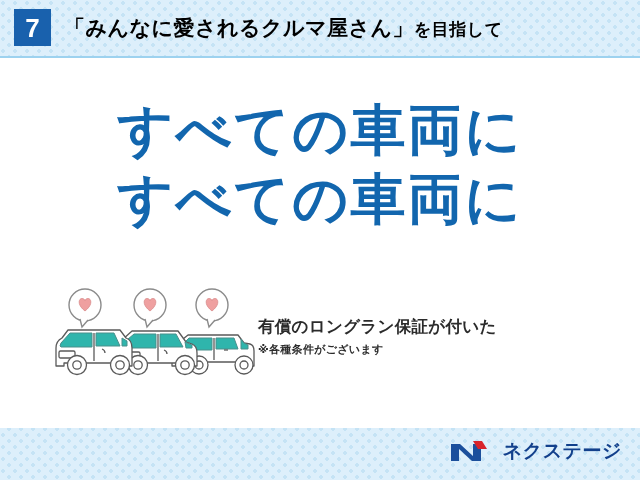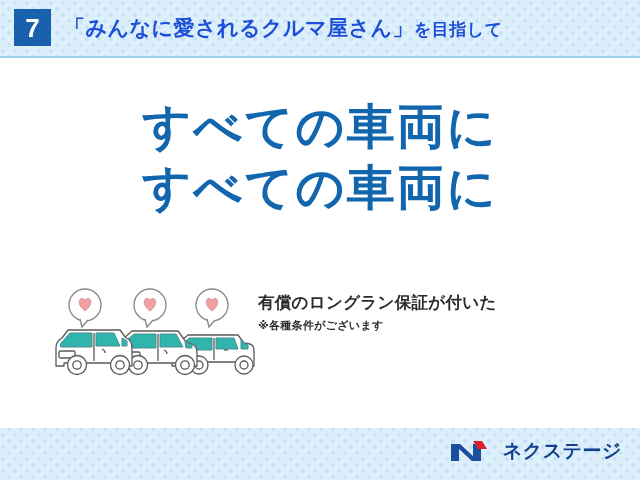--- a/index.html
+++ b/index.html
@@ -28,49 +28,49 @@
   .header-inner{
     position:absolute;left:14px;top:9px;display:flex;align-items:center;
   }
   .badge{
     width:37px;height:37px;background:#1961ad;
     display:flex;align-items:center;justify-content:center;
     color:#ffffff;font-size:26px;font-weight:bold;line-height:1;
     font-family:"Liberation Sans",sans-serif;
   }
   .header-title{
-    margin-left:13px;color:#1d4ed8;font-weight:bold;
+    margin-left:13px;color:#000000;font-weight:bold;
     font-size:21px;letter-spacing:.5px;white-space:nowrap;
     font-family:"DejaVu Sans",sans-serif;
   }
   .header-title .sm{font-size:17px;}
   .header-rule{
     position:absolute;left:0;top:56px;width:640px;height:2px;background:#9dd2ef;
   }
   
   .card{
     position:absolute;left:0;top:58px;width:640px;height:370px;background:#ffffff;
   }
   
   .headline{
     position:absolute;left:0;top:40px;width:640px;text-align:center;
     color:#1266ae;font-weight:bold;line-height:1.18;
     font-family:"DejaVu Sans",sans-serif;
-    font-size:48px;letter-spacing:2px;
+    font-size:55px;letter-spacing:2px;
   }
   .headline .l2{display:block;margin-top:4px;}
   
   .lower{
     position:absolute;left:0;top:228px;width:640px;height:130px;
   }
   .cars-wrap{
     position:absolute;left:52px;top:0;width:205px;height:105px;
   }
   .body-text{
-    position:absolute;left:258px;top:4px;width:372px;
+    position:absolute;left:258px;top:28px;width:372px;
     color:#2b2b2b;font-size:16.5px;line-height:1.62;font-weight:bold;
     font-family:"DejaVu Sans",sans-serif;letter-spacing:.3px;
   }
   .body-text .note{font-size:11px;}
   
   .footer{
     position:absolute;left:0;top:428px;width:640px;height:52px;
   }
   .logo{
     position:absolute;right:18px;top:10px;display:flex;align-items:center;

